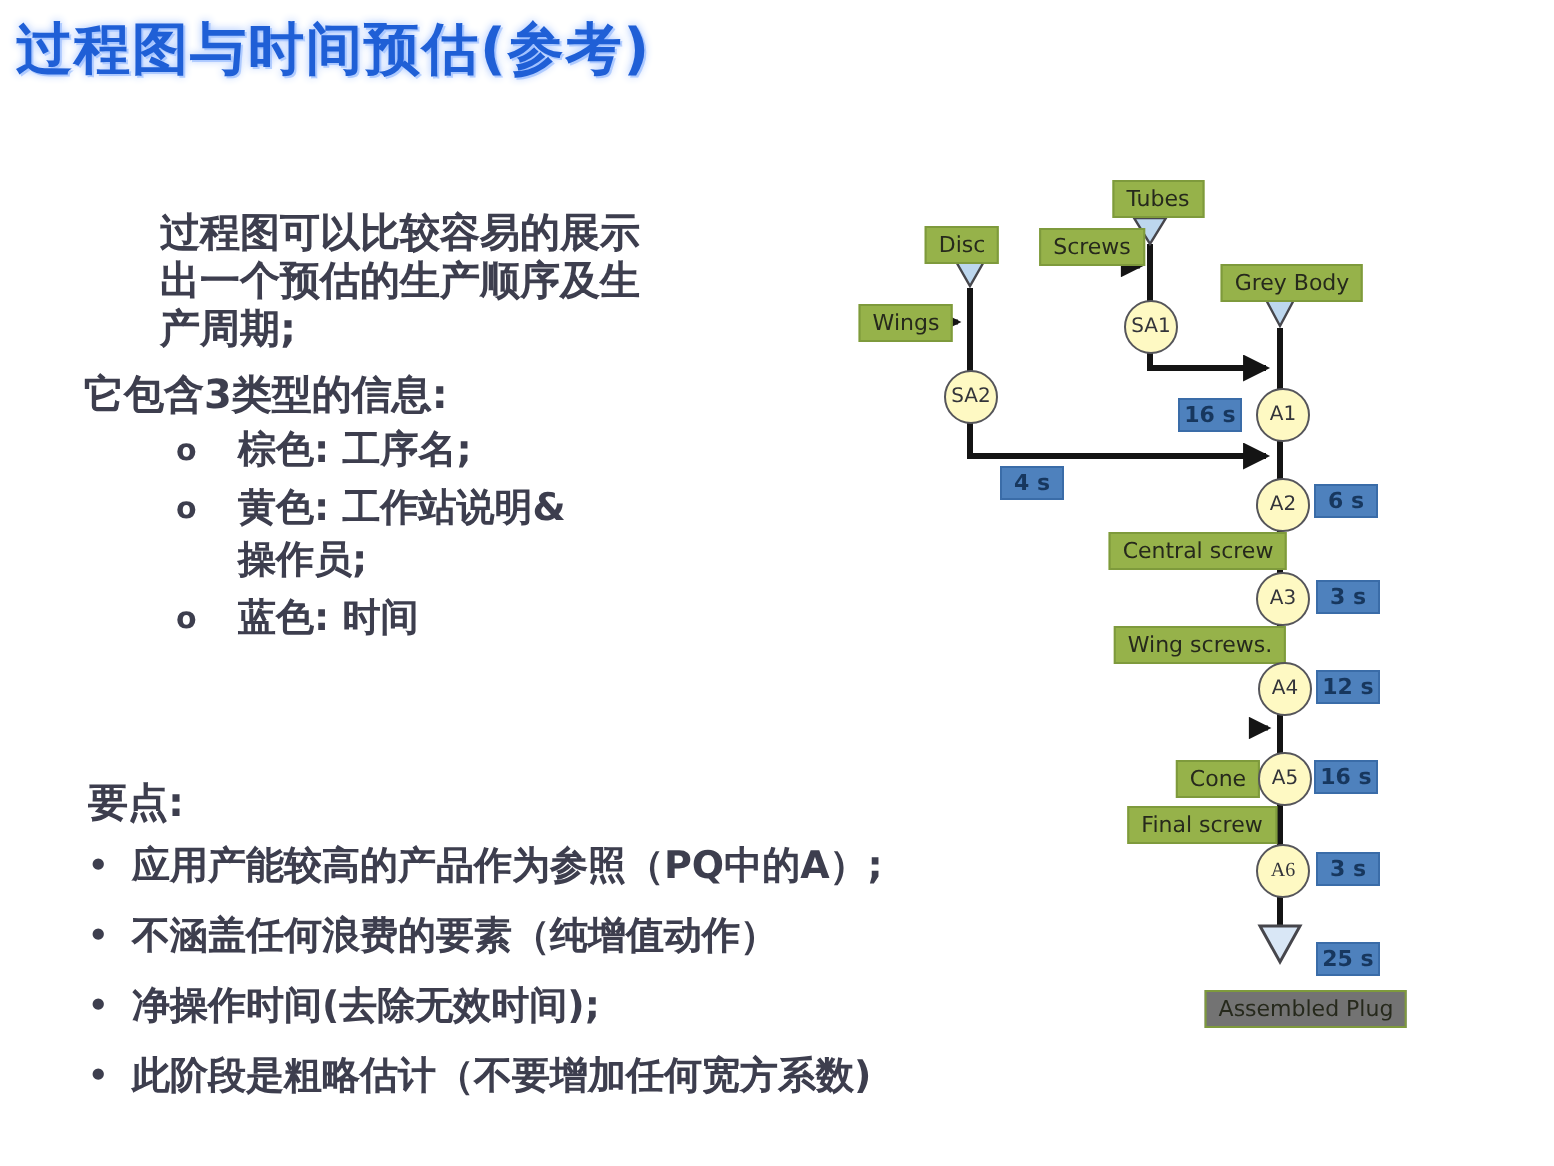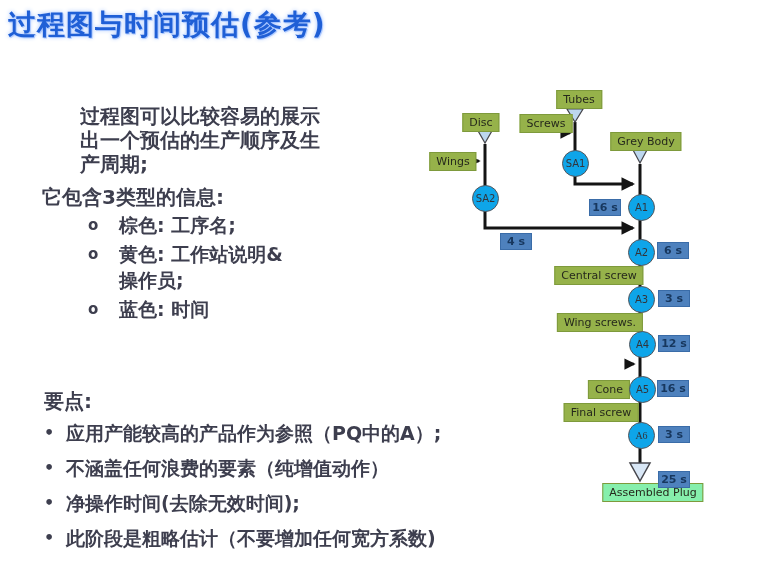--- a/index.html
+++ b/index.html
@@ -27,30 +27,30 @@
   .kp-list .li{display:flex;margin-bottom:13px;line-height:22px;white-space:nowrap;}
   .kp-list .marker{width:22px;flex:none;font-size:16px;}
   
   .diagram{position:absolute;left:430px;top:80px;width:347px;height:460px;}
   .diagram svg{position:absolute;left:0;top:0;z-index:1;}
   .gbox{
     position:absolute;z-index:3;transform:translateX(-50%);
     background:#96b24a;border:1px solid #7e9a3c;color:#26291c;
     font-size:11px;line-height:13px;padding:2px 6px;white-space:nowrap;text-align:center;
   }
-  .gbox.light{background:#86efac;}
+  .gbox.light{background:#737373;margin-top:12px;}
   .tbox{
     position:absolute;z-index:3;
     background:#4e81bd;border:1px solid #3a6ca8;color:#17375e;
     font-size:11px;font-weight:700;line-height:13px;padding:1px 0;
     width:30px;text-align:center;white-space:nowrap;margin-top:44px;
   }
   .station{
     position:absolute;z-index:4;width:25px;height:25px;border-radius:50%;
-    background:#0ea5e9;border:1.5px solid #55555a;color:#33343a;
+    background:#fef9c3;border:1.5px solid #55555a;color:#33343a;
     font-size:10px;font-weight:400;display:flex;align-items:center;justify-content:center;
   }
 </style>
 </head>
 <body>
 
 <div class="slide-title">过程图与时间预估(参考)</div>
 
 <div class="intro txt">
   <div>过程图可以比较容易的展示</div>

